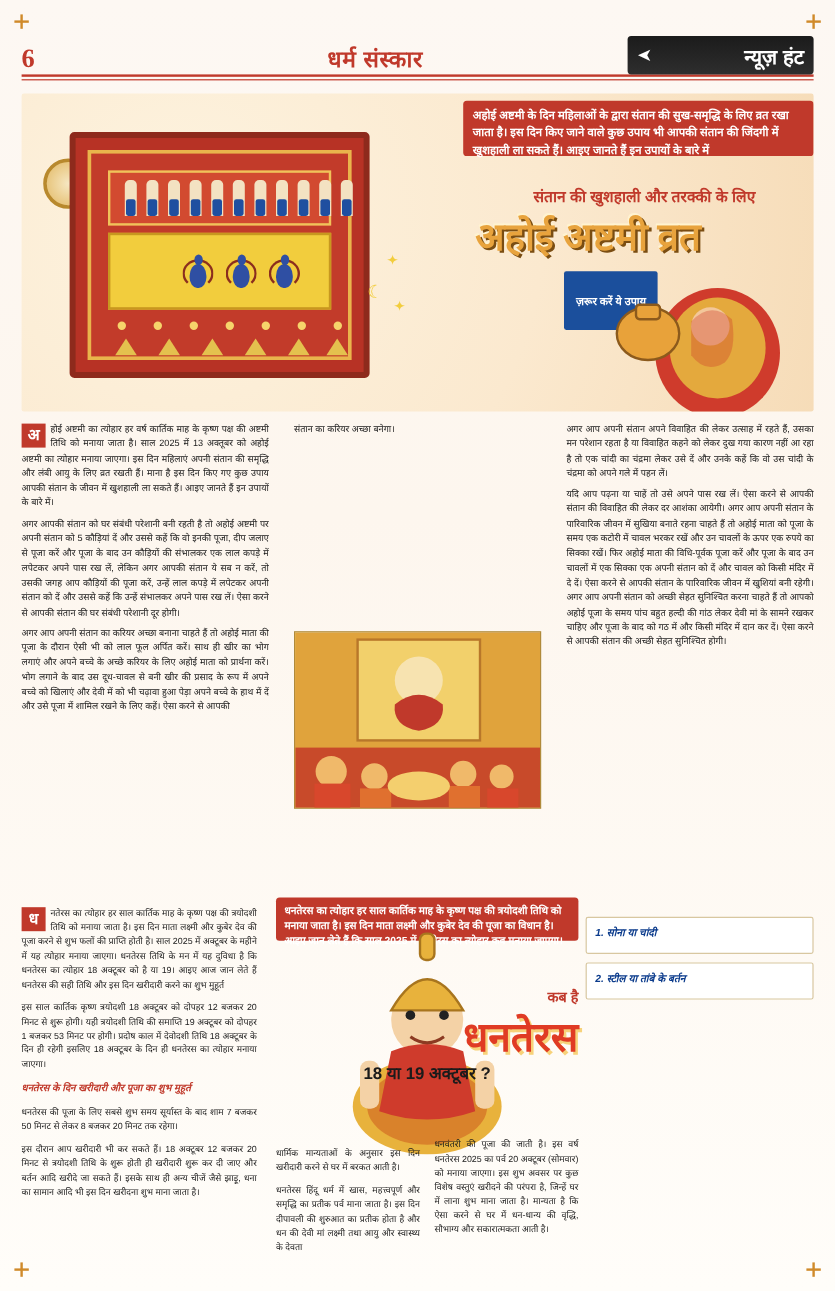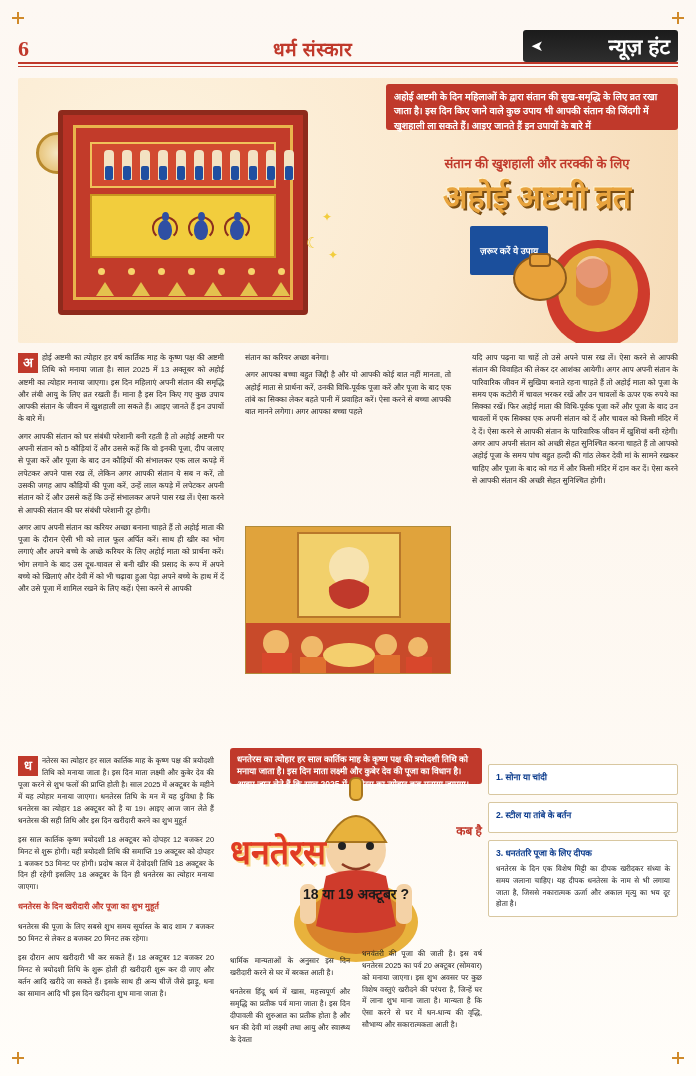--- a/index.html
+++ b/index.html
@@ -48,21 +48,21 @@
     letter-spacing:0.5px;
   }
   .logo-box {
     position:absolute; right:0; top:-6px; width:155px; height:32px;
     background:linear-gradient(180deg,#1b1b1b,#2e2e2e);
     border-radius:3px; color:#fff;
     display:flex; align-items:center; justify-content:flex-end;
     padding-right:8px;
   }
   .logo-text {
-    font-size:21px; font-weight:bold; color:#fff;
+    font-size:17px; font-weight:bold; color:#fff;
   }
   .logo-bird {
     position:absolute; left:8px; top:7px; font-size:15px; color:#fff;
     transform: scaleX(-1);
   }
 
   
   .feature {
     position:absolute; left:18px; top:78px; width:660px; height:265px;
     background: radial-gradient(circle at 20% 40%, #fdf3df 0%, #fbe9cf 55%, #f6dcb8 100%);
@@ -73,21 +73,21 @@
     position:absolute; left:368px; top:6px; width:292px; height:46px;
     background:#c0392b; color:#fff; border-radius:3px;
     padding:6px 8px; font-size:9.5px; line-height:1.5; font-weight:bold;
   }
   .sub-red {
     position:absolute; left:378px; top:76px; width:282px;
     color:#c0392b; font-size:13px; font-weight:bold; text-align:center;
   }
   .big-title {
     position:absolute; left:378px; top:96px; width:282px;
-    color:#e8a33d; font-size:32px; font-weight:bold; text-align:center;
+    color:#e8a33d; font-size:32px; font-weight:bold; 
     text-shadow: 2px 2px 0 #7a4d12, -1px -1px 0 #fff3d0;
     font-family:"Liberation Serif", serif;
   }
   .badge {
     position:absolute; left:452px; top:148px;
     background:#1b4f9c; color:#fff; font-size:9px; font-weight:bold;
     padding:18px 10px; border-radius:2px;
   }
 
   
@@ -171,37 +171,37 @@
   .dhan-banner {
     position:absolute; left:212px; top:0; width:252px; height:36px;
     background:#c0392b; color:#fff; border-radius:3px;
     padding:5px 7px; font-size:8.6px; line-height:1.45; font-weight:bold;
   }
   .kab-hai {
     position:absolute; left:212px; top:74px; width:252px; text-align:right;
     color:#c0392b; font-size:12px; font-weight:bold;
   }
   .dhanteras-title {
-    position:absolute; left:212px; top:80px; width:252px; text-align:left;
+    position:absolute; left:212px; top:92px; width:252px; text-align:right;
     color:#e03b24; font-size:34px; font-weight:bold;
     font-family:"Liberation Serif", serif;
     text-shadow: 2px 2px 0 #f7d27a;
   }
   .date-q2 {
     position:absolute; left:212px; top:136px; width:252px; text-align:center;
     color:#1b1b1b; font-size:14px; font-weight:bold;
   }
   .bot-col {
     position:absolute; top:0; width:196px; font-size:7.4px; line-height:1.6;
     color:#1a1a1a; text-align:justify;
   }
   .bl { left:0; }
-  .h-red { color:#c0392b; font-weight:bold; font-size:8.2px; margin:5px 0 3px; }
+  .h-red { color:#c0392b; font-weight:bold; font-size:8.2px; margin:5px 0 3px;font-style:italic; }
   .tips {
-    position:absolute; left:470px; top:16px; width:190px;
+    position:absolute; left:470px; top:16px; width:190px;font-style:italic;
   }
   .tip {
     background:#fff; border:1px solid #d8c7a0; margin-bottom:7px; padding:6px 7px;
     font-size:7.3px; line-height:1.6; color:#1a1a1a; text-align:justify;
     border-radius:2px;
   }
   .tip h4 { margin:0 0 3px 0; font-size:8.6px; color:#0b3b8c; }
   .tips-bg {
     position:absolute; left:466px; top:8px; width:198px; height:290px;
     background:linear-gradient(180deg,#f7d98f,#eec35f);
@@ -312,23 +312,23 @@
   </div>
 
   <div class="article">
     <div class="col c1">
       <p><span class="dropcap">अ</span><span>होई अष्टमी का त्योहार हर वर्ष कार्तिक माह के कृष्ण पक्ष की अष्टमी तिथि को मनाया जाता है। साल 2025 में 13 अक्तूबर को अहोई अष्टमी का त्योहार मनाया जाएगा। इस दिन महिलाएं अपनी संतान की समृद्धि और लंबी आयु के लिए व्रत रखती हैं। माना है इस दिन किए गए कुछ उपाय आपकी संतान के जीवन में खुशहाली ला सकते हैं। आइए जानते हैं इन उपायों के बारे में।</span></p>
       <p>अगर आपकी संतान को घर संबंधी परेशानी बनी रहती है तो अहोई अष्टमी पर अपनी संतान को 5 कौड़ियां दें और उससे कहें कि वो इनकी पूजा, दीप जलाए से पूजा करें और पूजा के बाद उन कौड़ियों की संभालकर एक लाल कपड़े में लपेटकर अपने पास रख लें, लेकिन अगर आपकी संतान ये सब न करें, तो उसकी जगह आप कौड़ियों की पूजा करें, उन्हें लाल कपड़े में लपेटकर अपनी संतान को दें और उससे कहें कि उन्हें संभालकर अपने पास रख लें। ऐसा करने से आपकी संतान की घर संबंधी परेशानी दूर होगी।</p>
       <p>अगर आप अपनी संतान का करियर अच्छा बनाना चाहते हैं तो अहोई माता की पूजा के दौरान ऐसी भी को लाल फूल अर्पित करें। साथ ही खीर का भोग लगाएं और अपने बच्चे के अच्छे करियर के लिए अहोई माता को प्रार्थना करें। भोग लगाने के बाद उस दूध-चावल से बनी खीर की प्रसाद के रूप में अपने बच्चे को खिलाएं और देवी में को भी चढ़ावा हुआ पेड़ा अपने बच्चे के हाथ में दें और उसे पूजा में शामिल रखने के लिए कहें। ऐसा करने से आपकी</p>
     </div>
     <div class="col c2">
       <p>संतान का करियर अच्छा बनेगा।</p>
-      <p>अगर आपका बच्चा बहुत जिद्दी है और यो आपकी कोई बात नहीं मानता, तो अहोई माता से प्रार्थना करें, उनकी विधि-पूर्वक पूजा करें और पूजा के बाद एक तांबे का सिक्का लेकर बहते पानी में प्रवाहित करें। ऐसा करने से बच्चा आपकी बात मानने लगेगा। अगर आपका बच्चा पहले</p>
     </div>
     <div class="col c3">
+      <p>अगर आप अपनी संतान अपने विवाहित की लेकर उत्साह में रहते हैं, उसका मन परेशान रहता है या विवाहित कहने को लेकर दुख गया कारण नहीं आ रहा है तो एक चांदी का चंद्रमा लेकर उसे दें और उनके कहें कि वो उस चांदी के चंद्रमा को अपने गले में पहन लें।</p>
       <p>यदि आप पढ़ना या चाहें तो उसे अपने पास रख लें। ऐसा करने से आपकी संतान की विवाहित की लेकर दर आशंका आयेगी। अगर आप अपनी संतान के पारिवारिक जीवन में सुखिया बनाते रहना चाहते हैं तो अहोई माता को पूजा के समय एक कटोरी में चावल भरकर रखें और उन चावलों के ऊपर एक रुपये का सिक्का रखें। फिर अहोई माता की विधि-पूर्वक पूजा करें और पूजा के बाद उन चावलों में एक सिक्का एक अपनी संतान को दें और चावल को किसी मंदिर में दे दें। ऐसा करने से आपकी संतान के पारिवारिक जीवन में खुशियां बनी रहेगी। अगर आप अपनी संतान को अच्छी सेहत सुनिश्चित करना चाहते हैं तो आपको अहोई पूजा के समय पांच बहुत हल्दी की गांठ लेकर देवी मां के सामने रखकर चाहिए और पूजा के बाद को गठ में और किसी मंदिर में दान कर दें। ऐसा करने से आपकी संतान की अच्छी सेहत सुनिश्चित होगी।</p>
     </div>
 
     <div class="photo">
       <svg viewBox="0 0 206 148" width="206" height="148">
         <rect width="206" height="148" fill="#e0a33c"></rect>
         <rect x="52" y="6" width="102" height="84" fill="#f2d06b" stroke="#b8772a" stroke-width="2"></rect>
         <circle cx="103" cy="40" r="20" fill="#f7e3b0"></circle>
         <path d="M83 60 q20 -16 40 0 q2 18 -20 22 q-22 -4 -20 -22z" fill="#c0392b"></path>
         <rect x="0" y="96" width="206" height="52" fill="#c84a2a"></rect>
@@ -382,19 +382,15 @@
     </div>
 
     <div class="tips-bg"></div>
     <div class="tips">
       <div class="tip">
         <h4>1. सोना या चांदी</h4>
       </div>
       <div class="tip">
         <h4>2. स्टील या तांबे के बर्तन</h4>
       </div>
-      <div class="tip">
-        <h4>3. धनतंतरि पूजा के लिए दीपक</h4>
-        <div>धनतेरस के दिन एक विशेष मिट्टी का दीपक खरीदकर संध्या के समय जलाना चाहिए। यह दीपक धनतेरस के नाम से भी लगाया जाता है, जिससे नकारात्मक ऊर्जा और अकाल मृत्यु का भय दूर होता है।</div>
-      </div>
     </div>
   </div>
 </div>
 
 </body></html>

